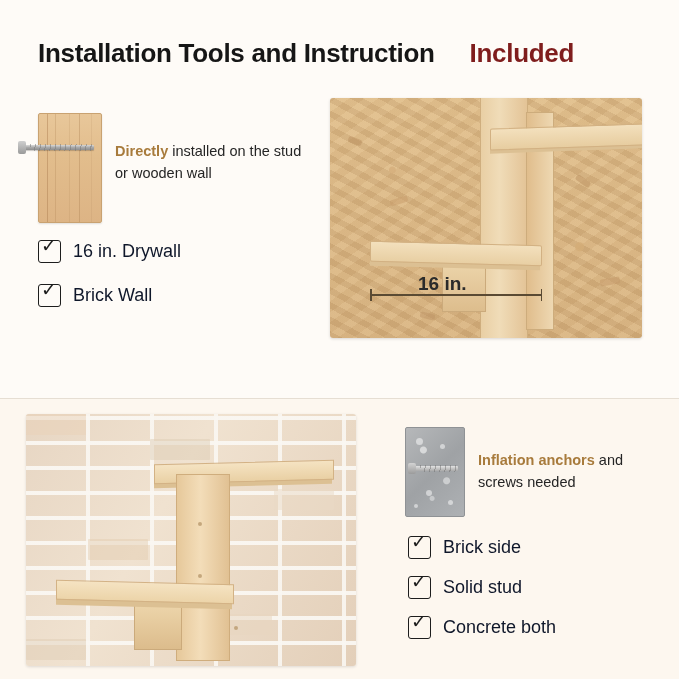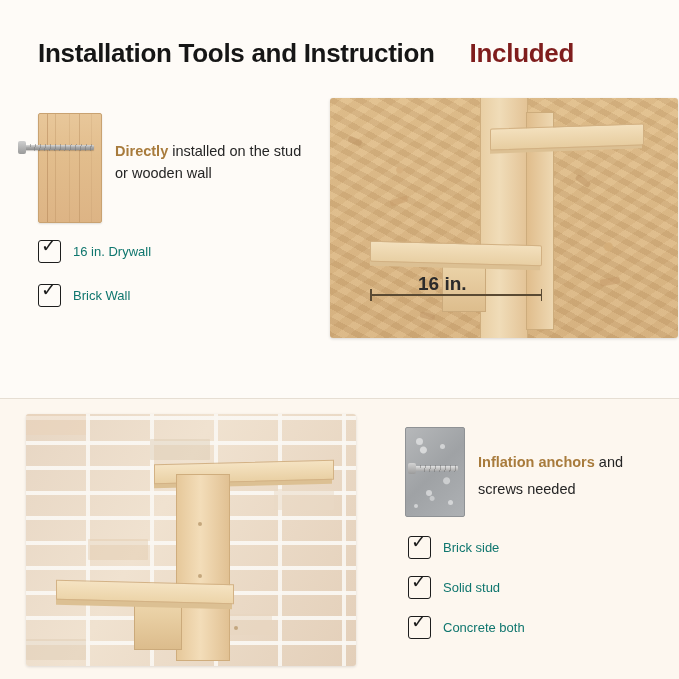--- a/index.html
+++ b/index.html
@@ -65,36 +65,35 @@
   
   .check-row{position:absolute;display:flex;align-items:center;gap:12px;}
   .check-box{
     width:21px;height:21px;border:1.6px solid #1d1d1d;border-radius:3px;
     position:relative;flex:none;background:transparent;
   }
   .check-box .tick{
     position:absolute;left:2px;top:-5px;font-size:19px;line-height:19px;
     color:#1d1d1d;font-family:"DejaVu Sans",sans-serif;
   }
-  .check-label{font-size:13px;color:#0f766e;white-space:nowrap;}
+  .check-label{font-size:18px;color:#0f172a;white-space:nowrap;}
 
   
   .photo-osb{
     position:absolute;left:330px;top:10px;width:312px;height:240px;
     border-radius:3px;overflow:hidden;
     background:
       radial-gradient(circle at 20% 30%, rgba(214,176,126,.9) 0 3px, transparent 4px),
       radial-gradient(circle at 62% 18%, rgba(206,166,112,.85) 0 4px, transparent 5px),
       radial-gradient(circle at 80% 62%, rgba(212,173,120,.85) 0 4px, transparent 5px),
       radial-gradient(circle at 36% 74%, rgba(200,160,108,.8) 0 3px, transparent 4px),
       repeating-linear-gradient(28deg, rgba(180,140,92,.28) 0 6px, rgba(222,188,140,.25) 6px 13px),
       repeating-linear-gradient(-36deg, rgba(196,156,104,.22) 0 9px, rgba(235,205,160,.2) 9px 17px),
       linear-gradient(180deg,#e3c391,#d8b482);
     box-shadow:0 1px 3px rgba(0,0,0,.15);
-    padding-left:36px;
   }
   .osb-speck{position:absolute;border-radius:2px;opacity:.5;}
   .vert-board{
     position:absolute;left:150px;top:0;width:46px;height:240px;
     background:linear-gradient(90deg,#e9cfa4,#f0dcb8 40%,#e3c396);
     border-left:1px solid #cfae7e;border-right:1px solid #cfae7e;
   }
   .shelf-top{
     position:absolute;left:160px;top:28px;width:152px;height:20px;
     background:linear-gradient(180deg,#f3e0bd,#e7cda0);
@@ -204,21 +203,21 @@
     position:absolute;left:14px;top:37px;width:38px;height:7px;
     background:repeating-linear-gradient(100deg,rgba(110,110,110,.5) 0 1px,rgba(255,255,255,0) 1px 5px);
   }
   .anchor-head{
     position:absolute;left:2px;top:35px;width:8px;height:11px;
     background:linear-gradient(180deg,#d3d3d3,#9b9b9b);border-radius:2px;
   }
 
   .anchor-text{
     position:absolute;left:478px;top:50px;width:185px;
-    font-size:14.5px;line-height:27px;color:#252525;
+    font-size:14.5px;line-height:22px;color:#252525;
   }
   .anchor-text .hl{color:#a87b3c;font-weight:bold;}
 </style>
 </head>
 <body>
 
 <div class="page">
 
   <div class="title">
     <span>Installation Tools and Instruction </span><span class="accent">Included</span>

